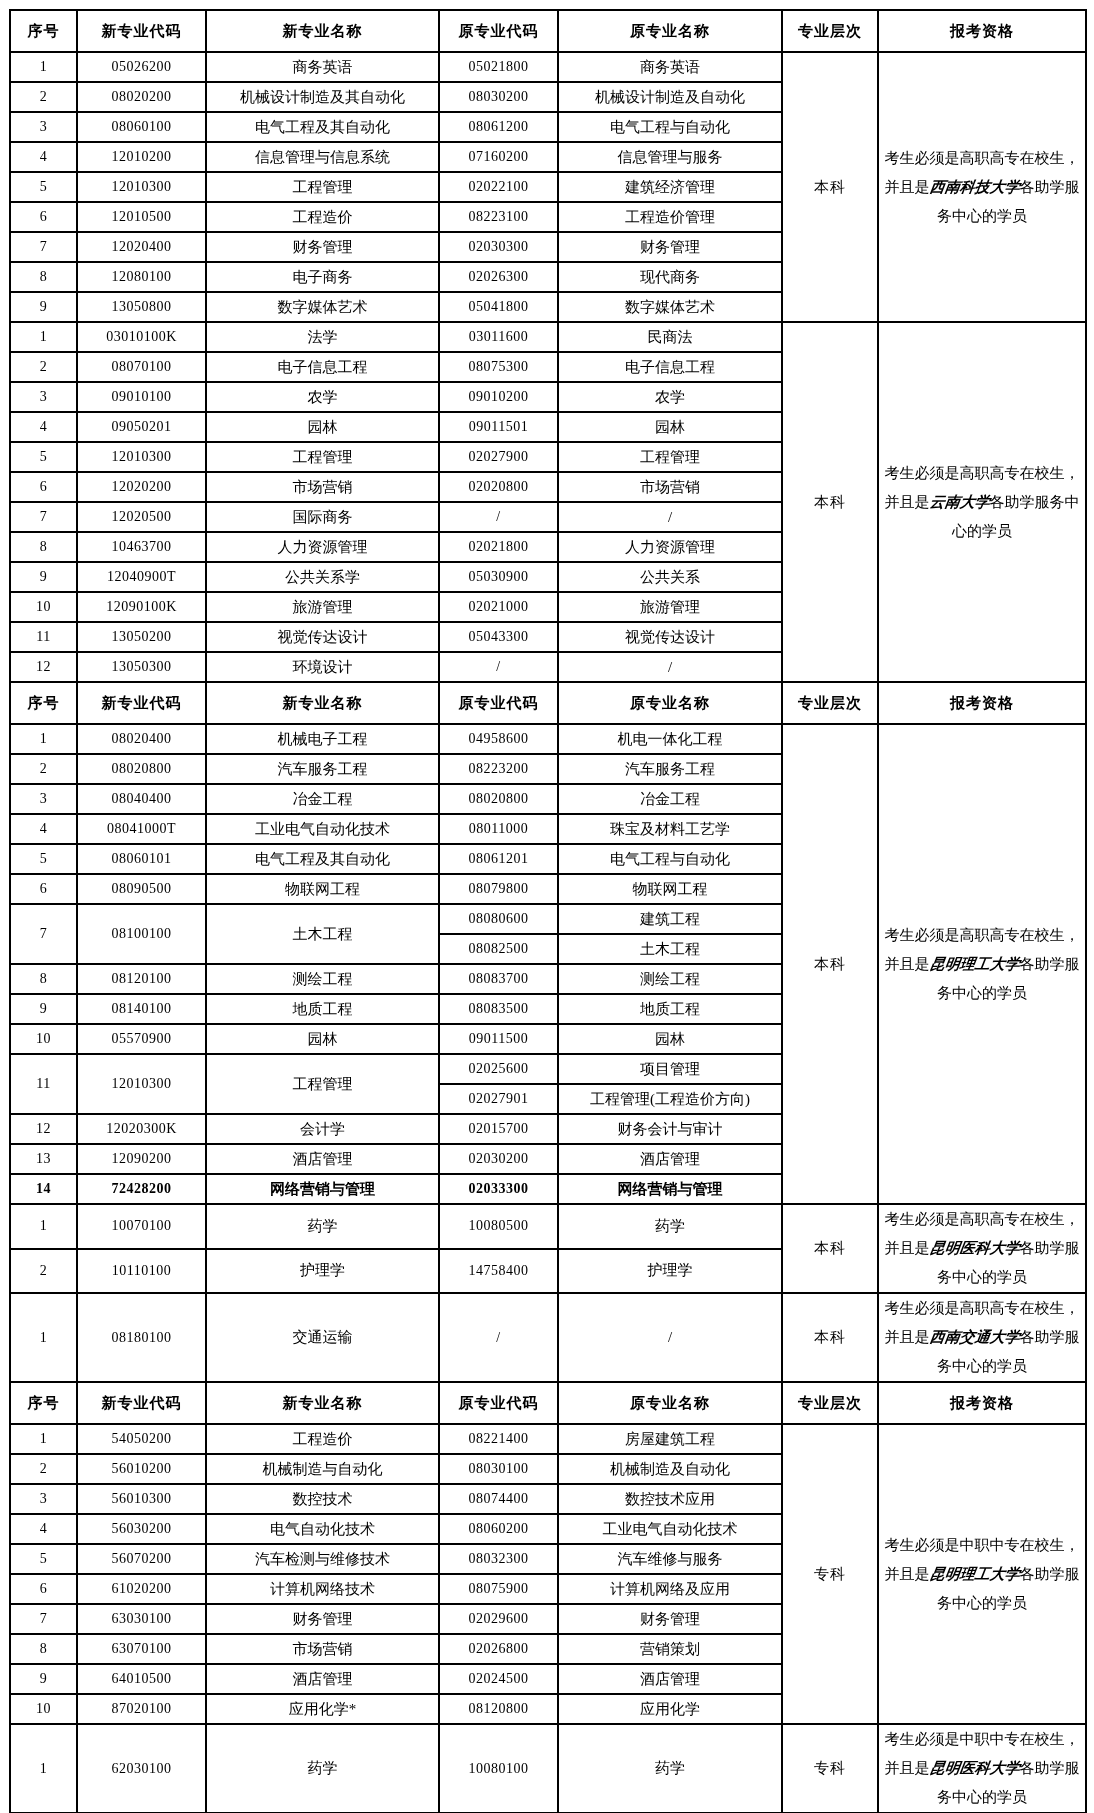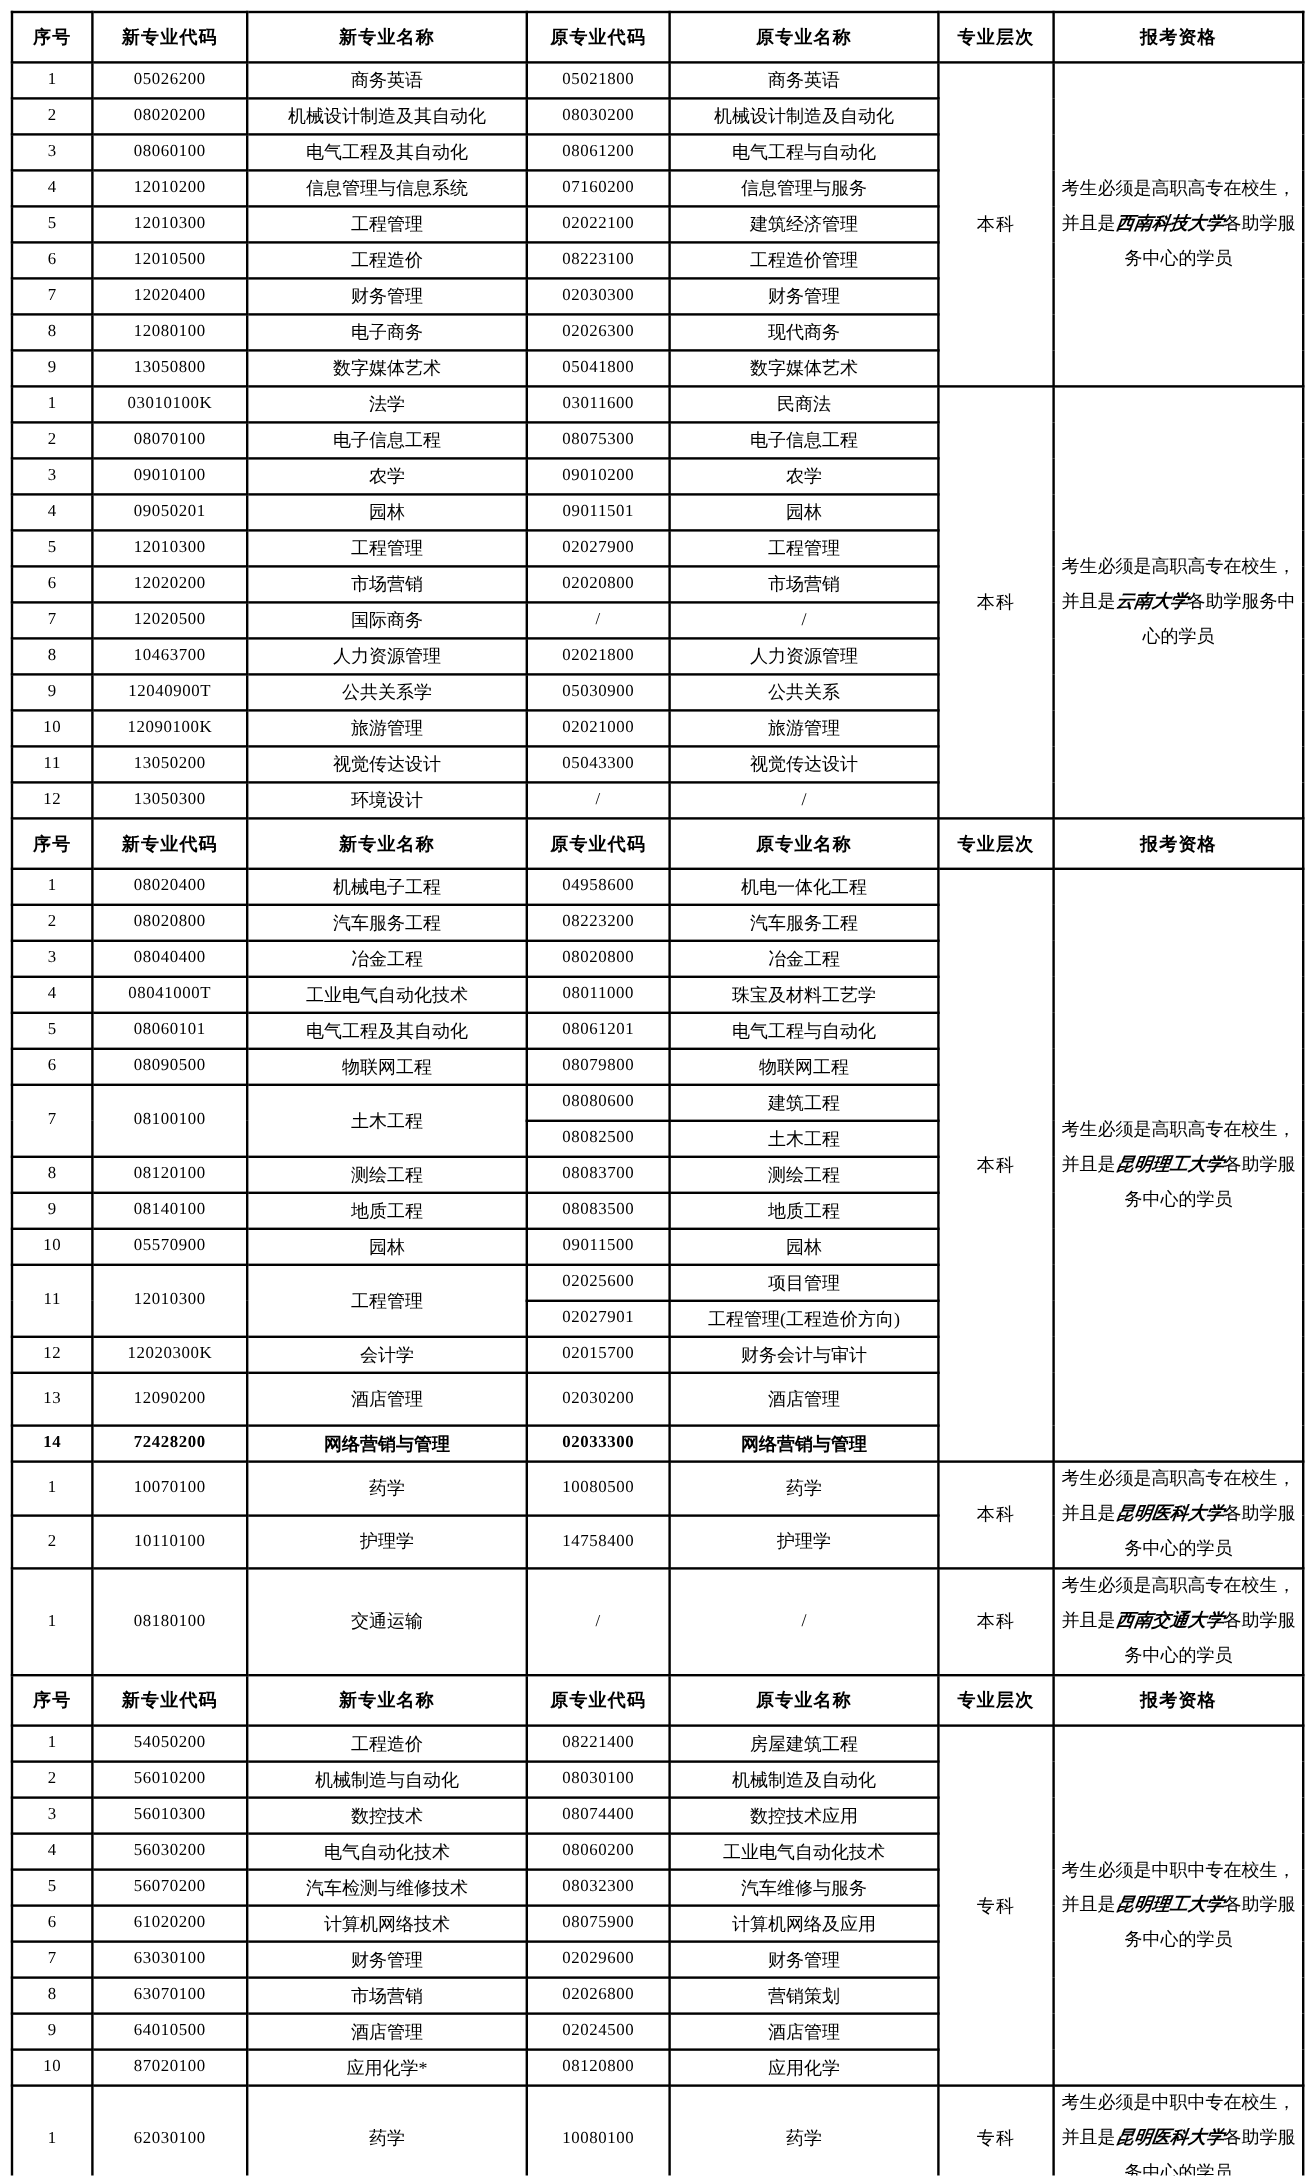--- a/index.html
+++ b/index.html
@@ -301,21 +301,21 @@
           <td class="code">02027901</td>
           <td>工程管理(工程造价方向)</td>
         </tr>
         <tr style="height: 30px;">
           <td class="code">12</td>
           <td class="code">12020300K</td>
           <td>会计学</td>
           <td class="code">02015700</td>
           <td>财务会计与审计</td>
         </tr>
-        <tr style="height: 44px; margin-left: 40px;">
+        <tr style="height: 30px; margin-left: 40px;">
           <td class="code">13</td>
           <td class="code">12090200</td>
           <td>酒店管理</td>
           <td class="code">02030200</td>
           <td>酒店管理</td>
         </tr>
         <tr style="height: 30px; font-weight: bold;">
           <td class="code">14</td>
           <td class="code">72428200</td>
           <td>网络营销与管理</td>

